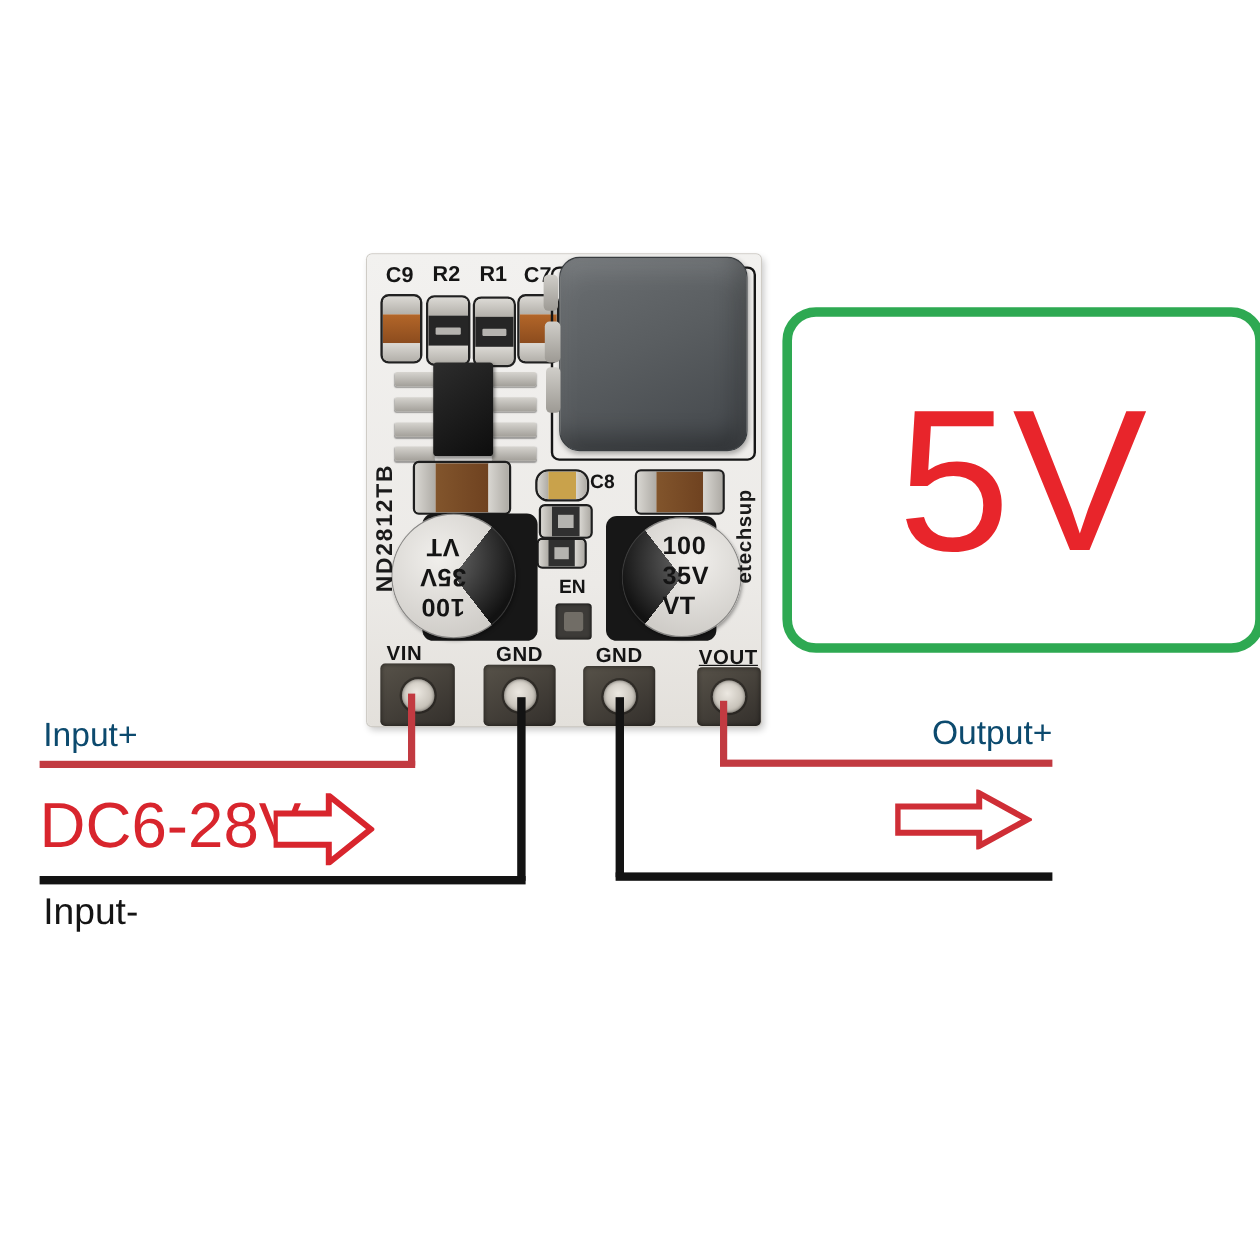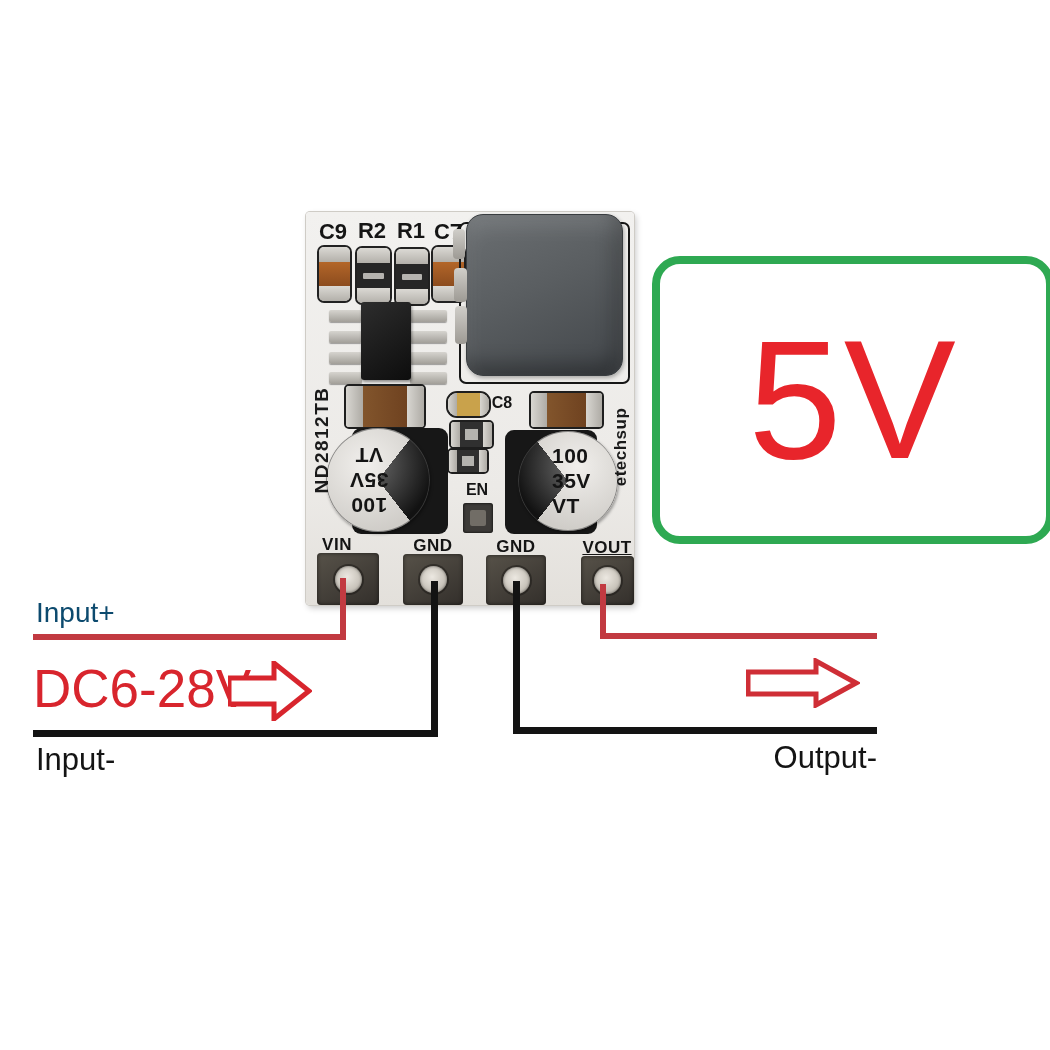--- a/index.html
+++ b/index.html
@@ -4,21 +4,21 @@
 <style>
   html,body{margin:0;padding:0;background:#ffffff;}
   .stage{position:relative;width:1050px;height:1050px;background:#ffffff;overflow:hidden;
          font-family:"Liberation Sans",sans-serif;}
   .abs{position:absolute;}
 
   
   .pcb{position:absolute;left:306px;top:212px;width:328px;height:393px;
        background:linear-gradient(180deg,#f2f1ef 0%,#eceae7 70%,#e3e0db 100%);
        border-radius:4px;box-shadow:0 0 0 1px #cfccc6,2px 3px 6px rgba(0,0,0,.22);}
-  .ref{position:absolute;width:30px;text-align:center;font-size:22px;font-weight:700;color:#151515;}
+  .ref{position:absolute;width:30px;text-align:center;font-size:18px;font-weight:700;color:#151515;}
 
   .comp{position:absolute;border:2px solid #212121;border-radius:7px;background:#e9e7e3;
         display:flex;flex-direction:column;overflow:hidden;}
   .comp .end{flex:0 0 28%;background:linear-gradient(#dbd9d4,#b3b0aa);}
   .comp .mid{flex:1;}
   .mid.orange{background:linear-gradient(#b36629,#8c4c1e);}
   .mid.dark{background:#262626;position:relative;}
   .mid.dark::after{content:"";position:absolute;left:18%;top:38%;width:64%;height:26%;
         background:#cfcdc8;opacity:.85;border-radius:1px;}
 
@@ -205,21 +205,21 @@
   <div class="line blackline" style="left:431px;top:581px;width:7px;height:153px;"></div>
   <div class="line blackline" style="left:33px;top:730px;width:405px;height:7px;"></div>
   <div class="line blackline" style="left:513px;top:581px;width:7px;height:150px;"></div>
   <div class="line blackline" style="left:513px;top:727px;width:364px;height:7px;"></div>
   <div class="line crimson" style="left:600px;top:584px;width:6px;height:53px;"></div>
   <div class="line crimson" style="left:600px;top:633px;width:277px;height:6px;"></div>
 
   <div class="lbl cr" style="left:36px;top:597px;font-size:28px;">Input+</div>
   <div class="lbl rd" style="left:33px;top:658px;font-size:53px;">DC6-28V</div>
   <div class="lbl bk" style="left:36px;top:742px;font-size:31px;">Input-</div>
-  <div class="lbl bk" style="left:690px;top:740px;width:187px;text-align:right;font-size:31px;">Output-</div>
+  <div class="lbl cr" style="left:690px;top:595px;width:187px;text-align:right;font-size:28px;">Output+</div>
 
   <svg class="abs" style="left:228px;top:661px;" width="84" height="60" viewBox="0 0 84 60">
     <polygon points="1,17 46,17 46,2 81,30 46,58 46,43 1,43" fill="#ffffff" stroke="#d8252d" stroke-width="5"></polygon>
   </svg>
   <svg class="abs" style="left:746px;top:658px;" width="114" height="50" viewBox="0 0 114 50">
     <polygon points="2,14 70,14 70,3 110,25 70,47 70,36 2,36" fill="#ffffff" stroke="#cf2e36" stroke-width="5"></polygon>
   </svg>
 
 </div>
 

